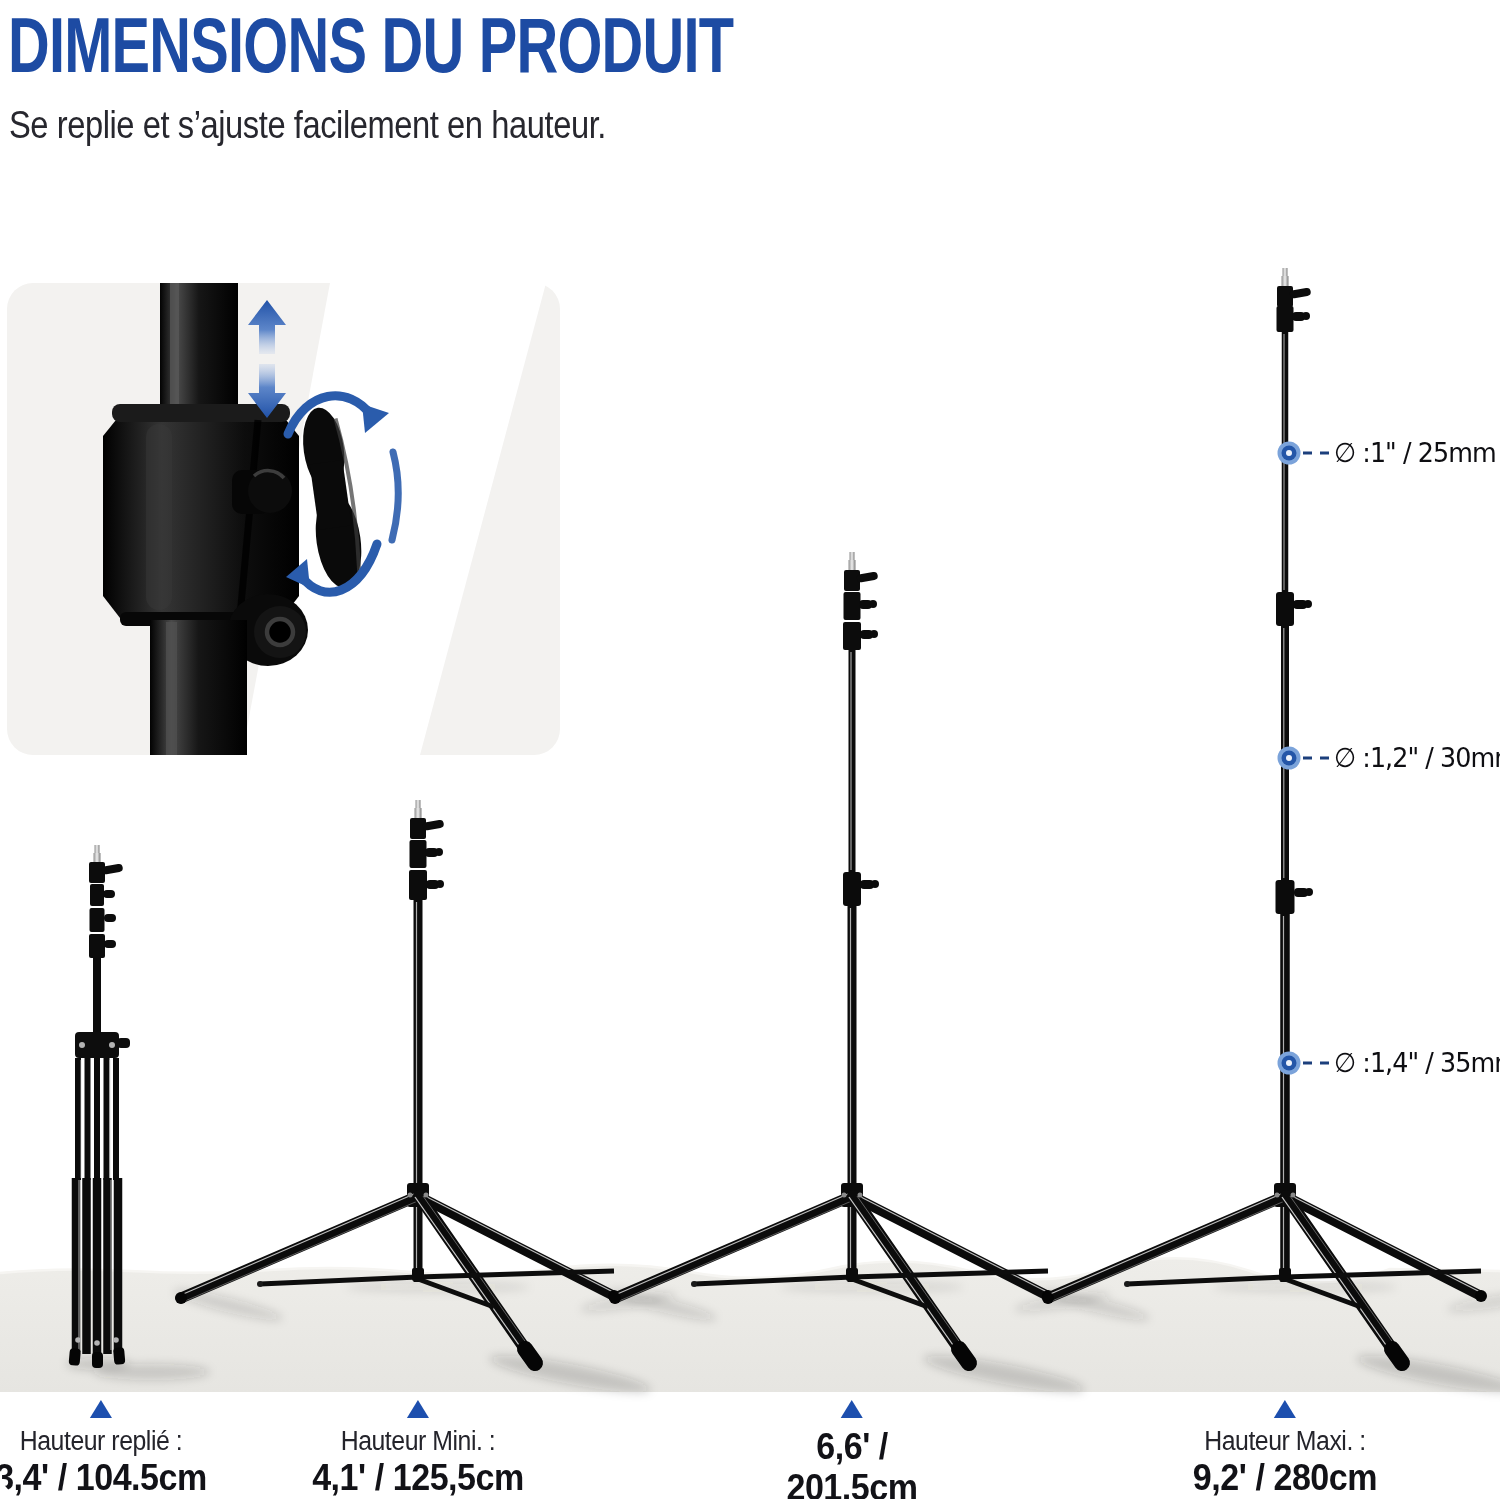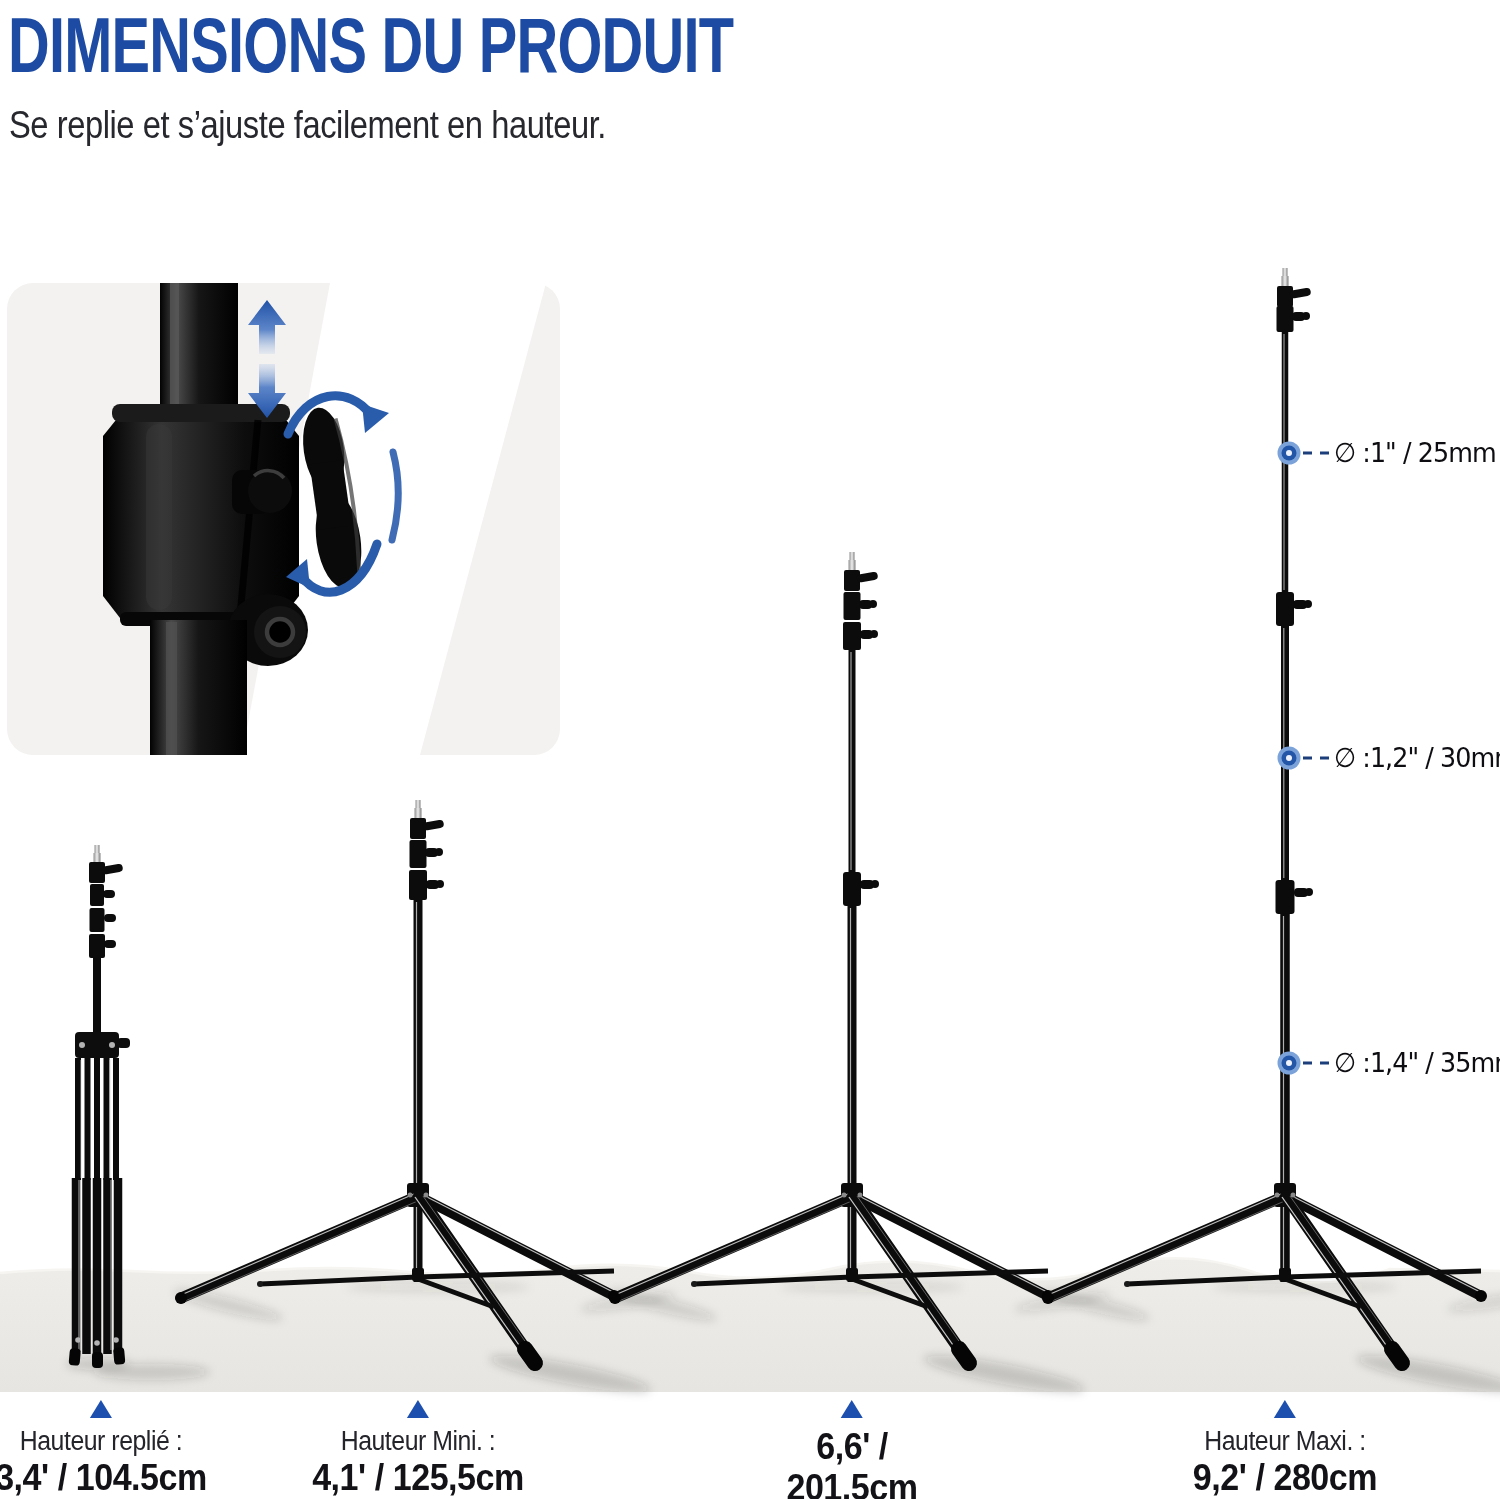--- a/index.html
+++ b/index.html
@@ -1,17 +1,17 @@
 <!DOCTYPE html>
 <html><head>
 <meta charset="utf-8">
 <style>
   html,body{margin:0;padding:0;background:#ffffff;}
   #canvas{position:relative;width:1500px;height:1499px;background:#ffffff;overflow:hidden;
-          font-family:"Liberation Sans",sans-serif;}
+          font-family:"Liberation Sans",sans-serif;border-radius:30px;}
   #art{position:absolute;left:0;top:0;width:1500px;height:1499px;}
 
   .title{position:absolute;left:8px;top:0px;color:#1d4ba3;font-size:78px;font-weight:700;
          letter-spacing:-1px;transform:scaleX(.74);transform-origin:left top;white-space:nowrap;}
   .subtitle{position:absolute;left:9px;top:104px;color:#27272e;font-size:38px;font-weight:400;
          letter-spacing:-.5px;transform:scaleX(.86);transform-origin:left top;white-space:nowrap;}
 
   .callout{position:absolute;height:36px;line-height:36px;color:#0e0e12;font-size:27px;
          font-family:"DejaVu Sans",sans-serif;letter-spacing:-1px;white-space:nowrap;
          transform:scaleX(.94);transform-origin:left center;}

